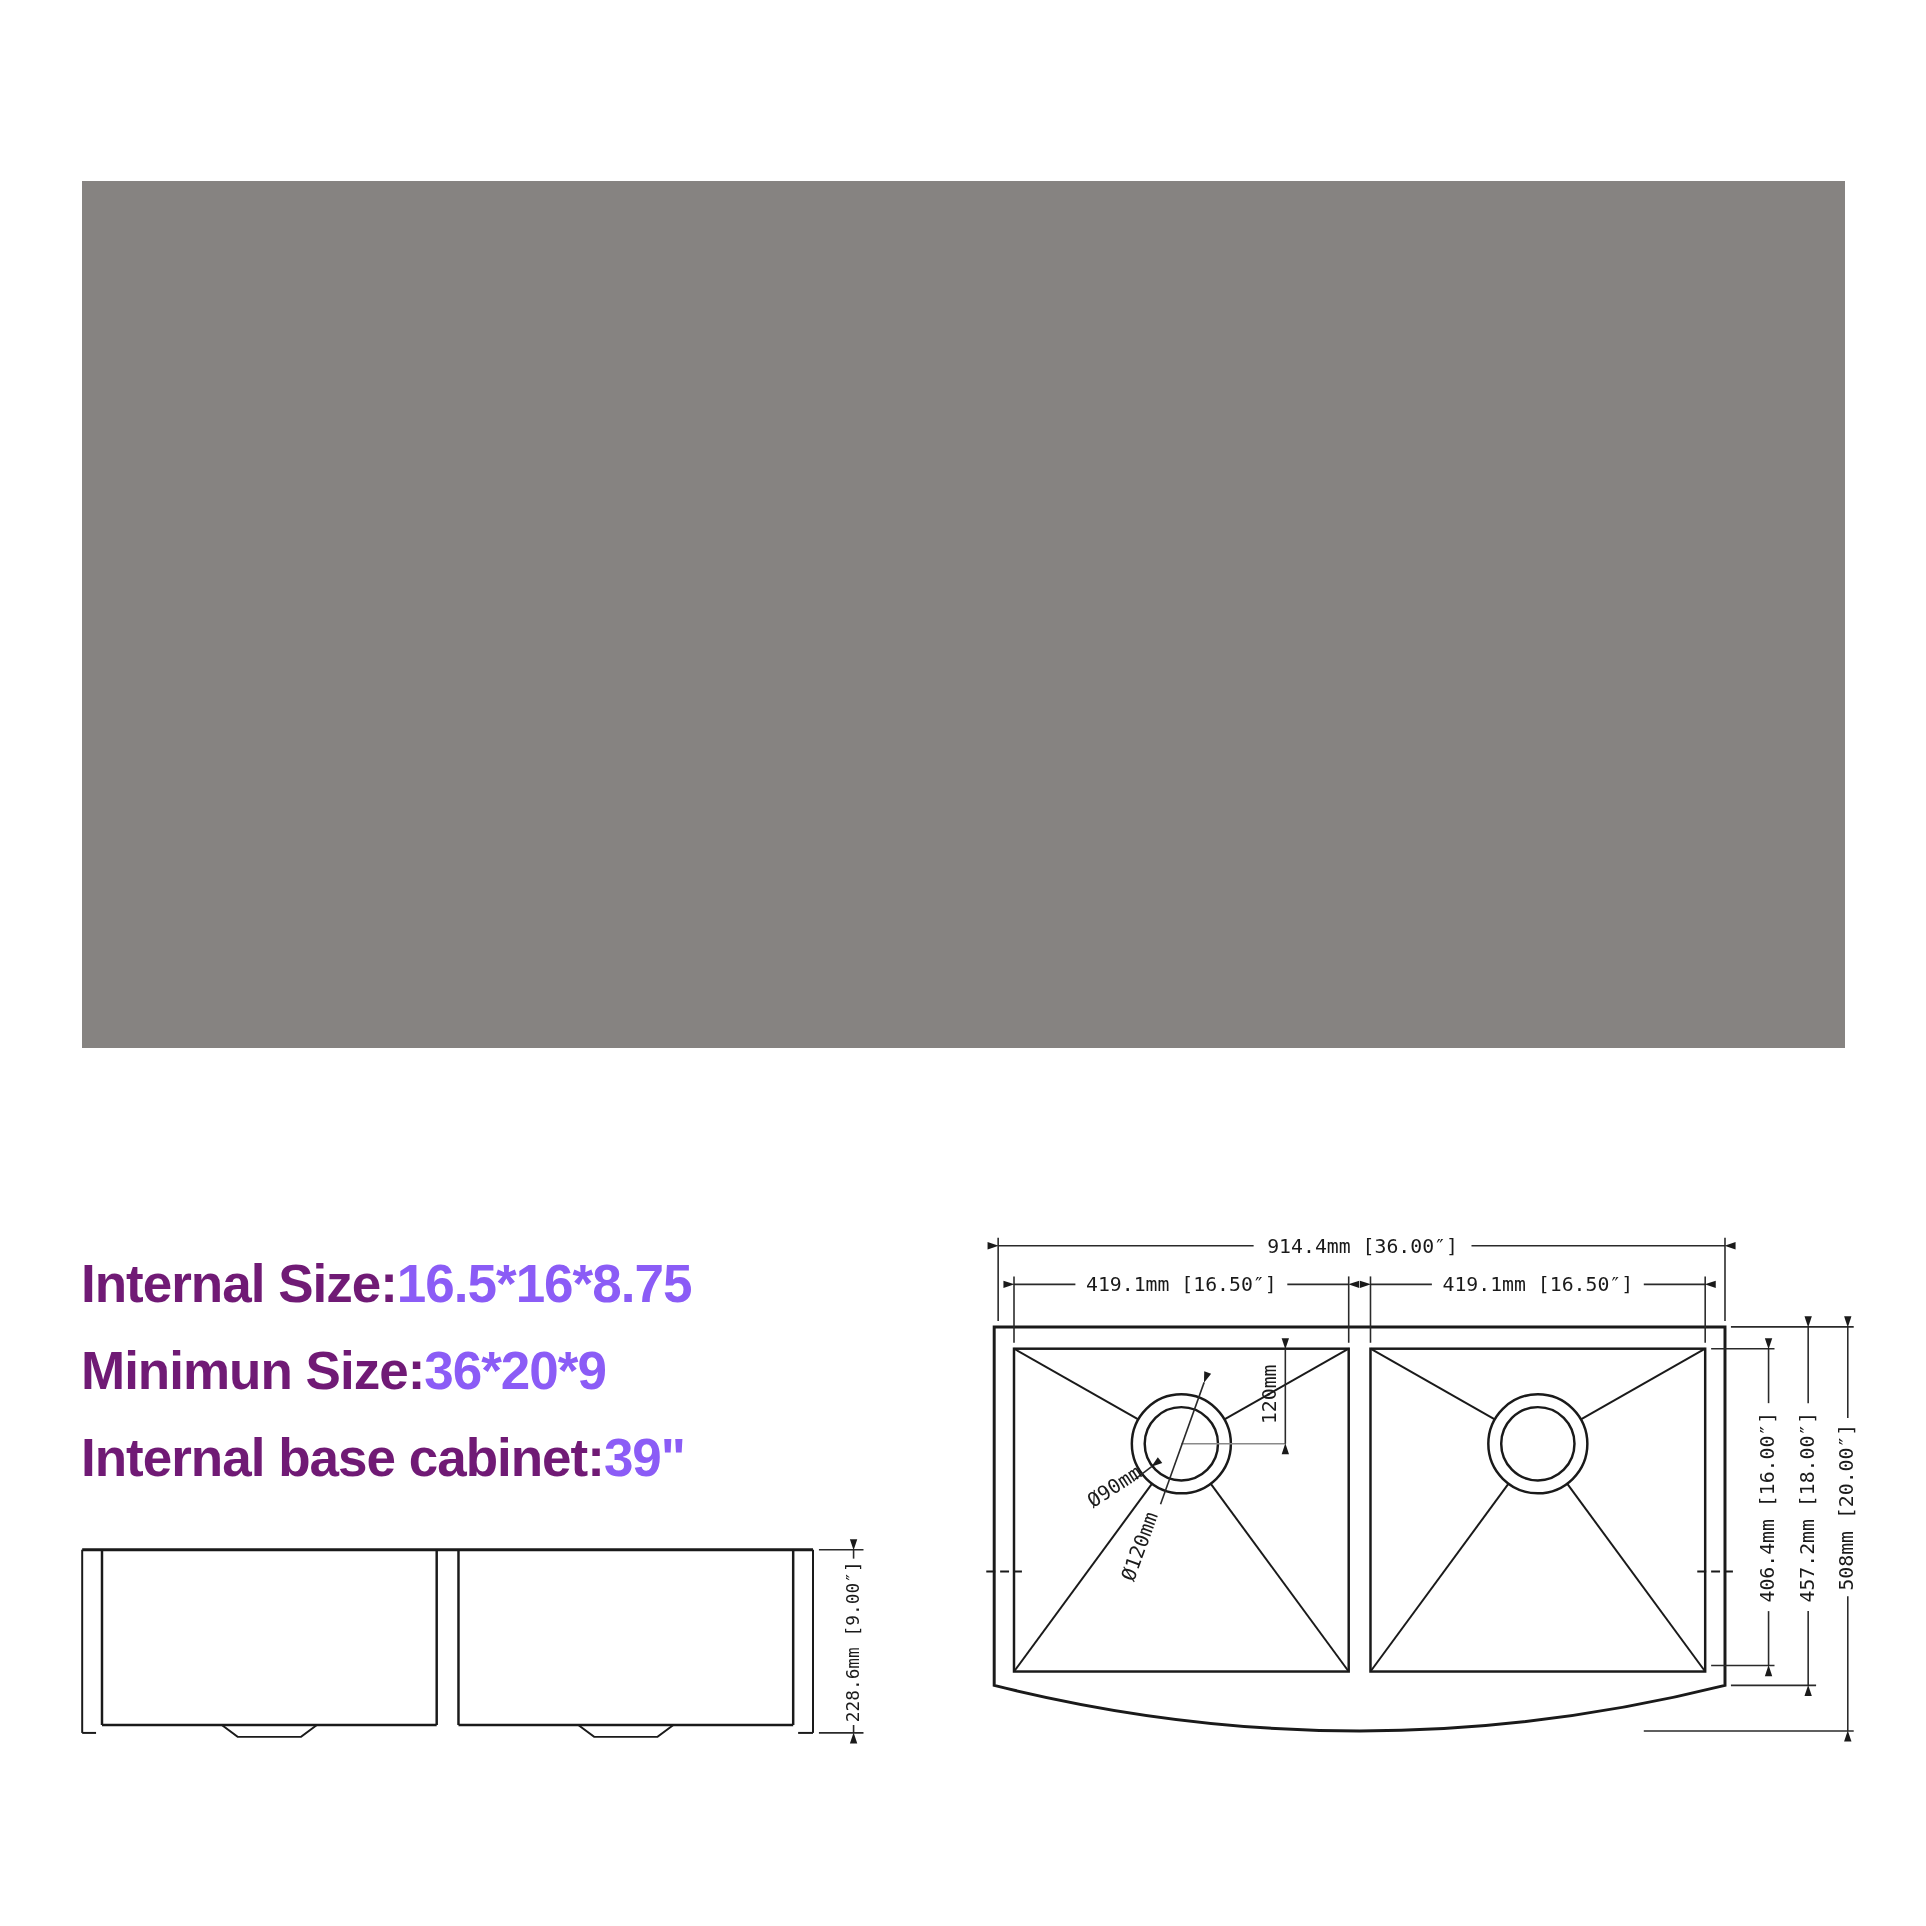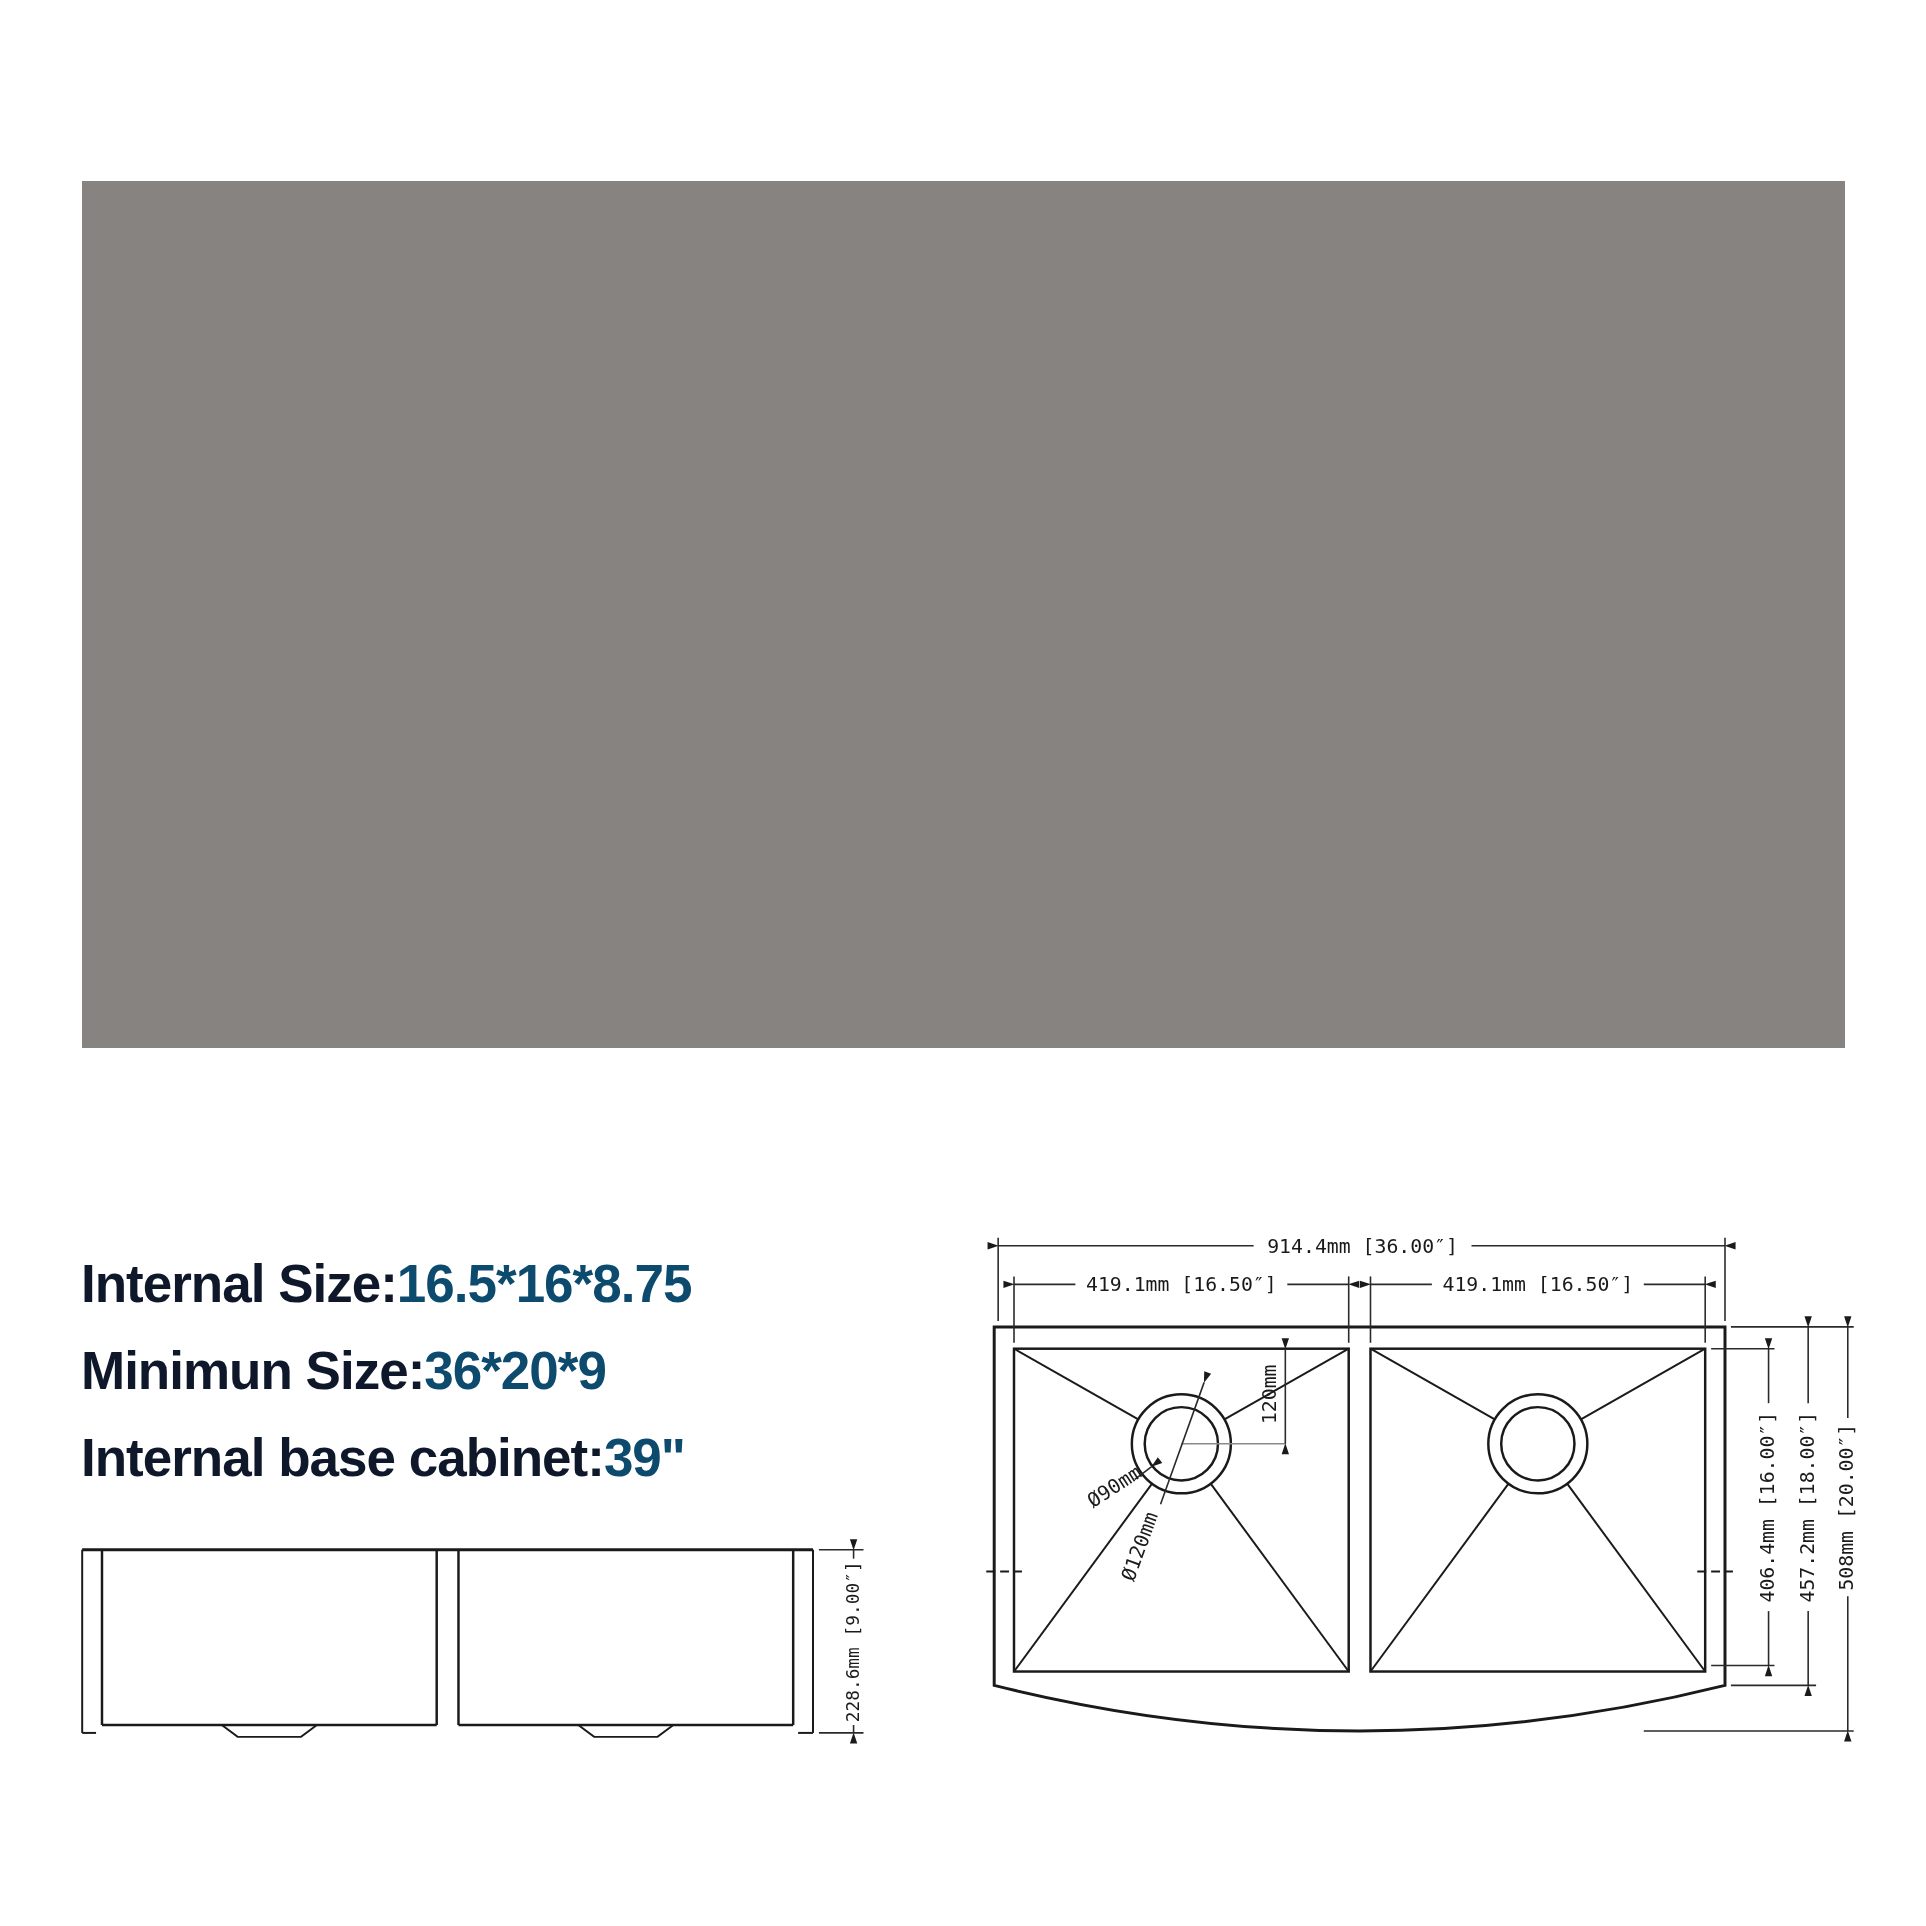--- a/index.html
+++ b/index.html
@@ -2,22 +2,22 @@
 <html><head>
 <meta charset="utf-8">
 <style>
   html,body{margin:0;padding:0;background:#ffffff;}
   #canvas{position:relative;width:1927px;height:1927px;background:#ffffff;overflow:hidden;
           font-family:"Liberation Sans", sans-serif;}
   #img-ph{position:absolute;left:82px;top:181px;width:1763px;height:867px;background:#868381;}
   .specs{position:absolute;left:81px;top:1240px;}
   .spec-line{font-weight:bold;font-size:53px;line-height:87px;white-space:nowrap;
              letter-spacing:-1px;}
-  .spec-label{color:#0f172a;margin-top:45px;}
-  .spec-value{color:#0c4a6e;margin-top:7px;}
+  .spec-label{color:#701a75;margin-top:45px;}
+  .spec-value{color:#8b5cf6;margin-top:7px;}
   svg{position:absolute;left:0;top:0;}
   .ln{stroke:#1a1a1a;fill:none;}
   .w3{stroke-width:3px;}
   .w25{stroke-width:2.5px;}
   .w2{stroke-width:2px;}
   .dim{stroke:#2a2a2a;stroke-width:1.6px;fill:none;}
   .lead-gray{stroke:#8a8a8a;stroke-width:1.6px;fill:none;}
   .dimtxt{font-family:"DejaVu Sans Mono", monospace;font-size:20px;fill:#1a1a1a;}
   .dimtxt-sm{font-family:"DejaVu Sans Mono", monospace;font-size:18px;fill:#1a1a1a;}
 </style>

